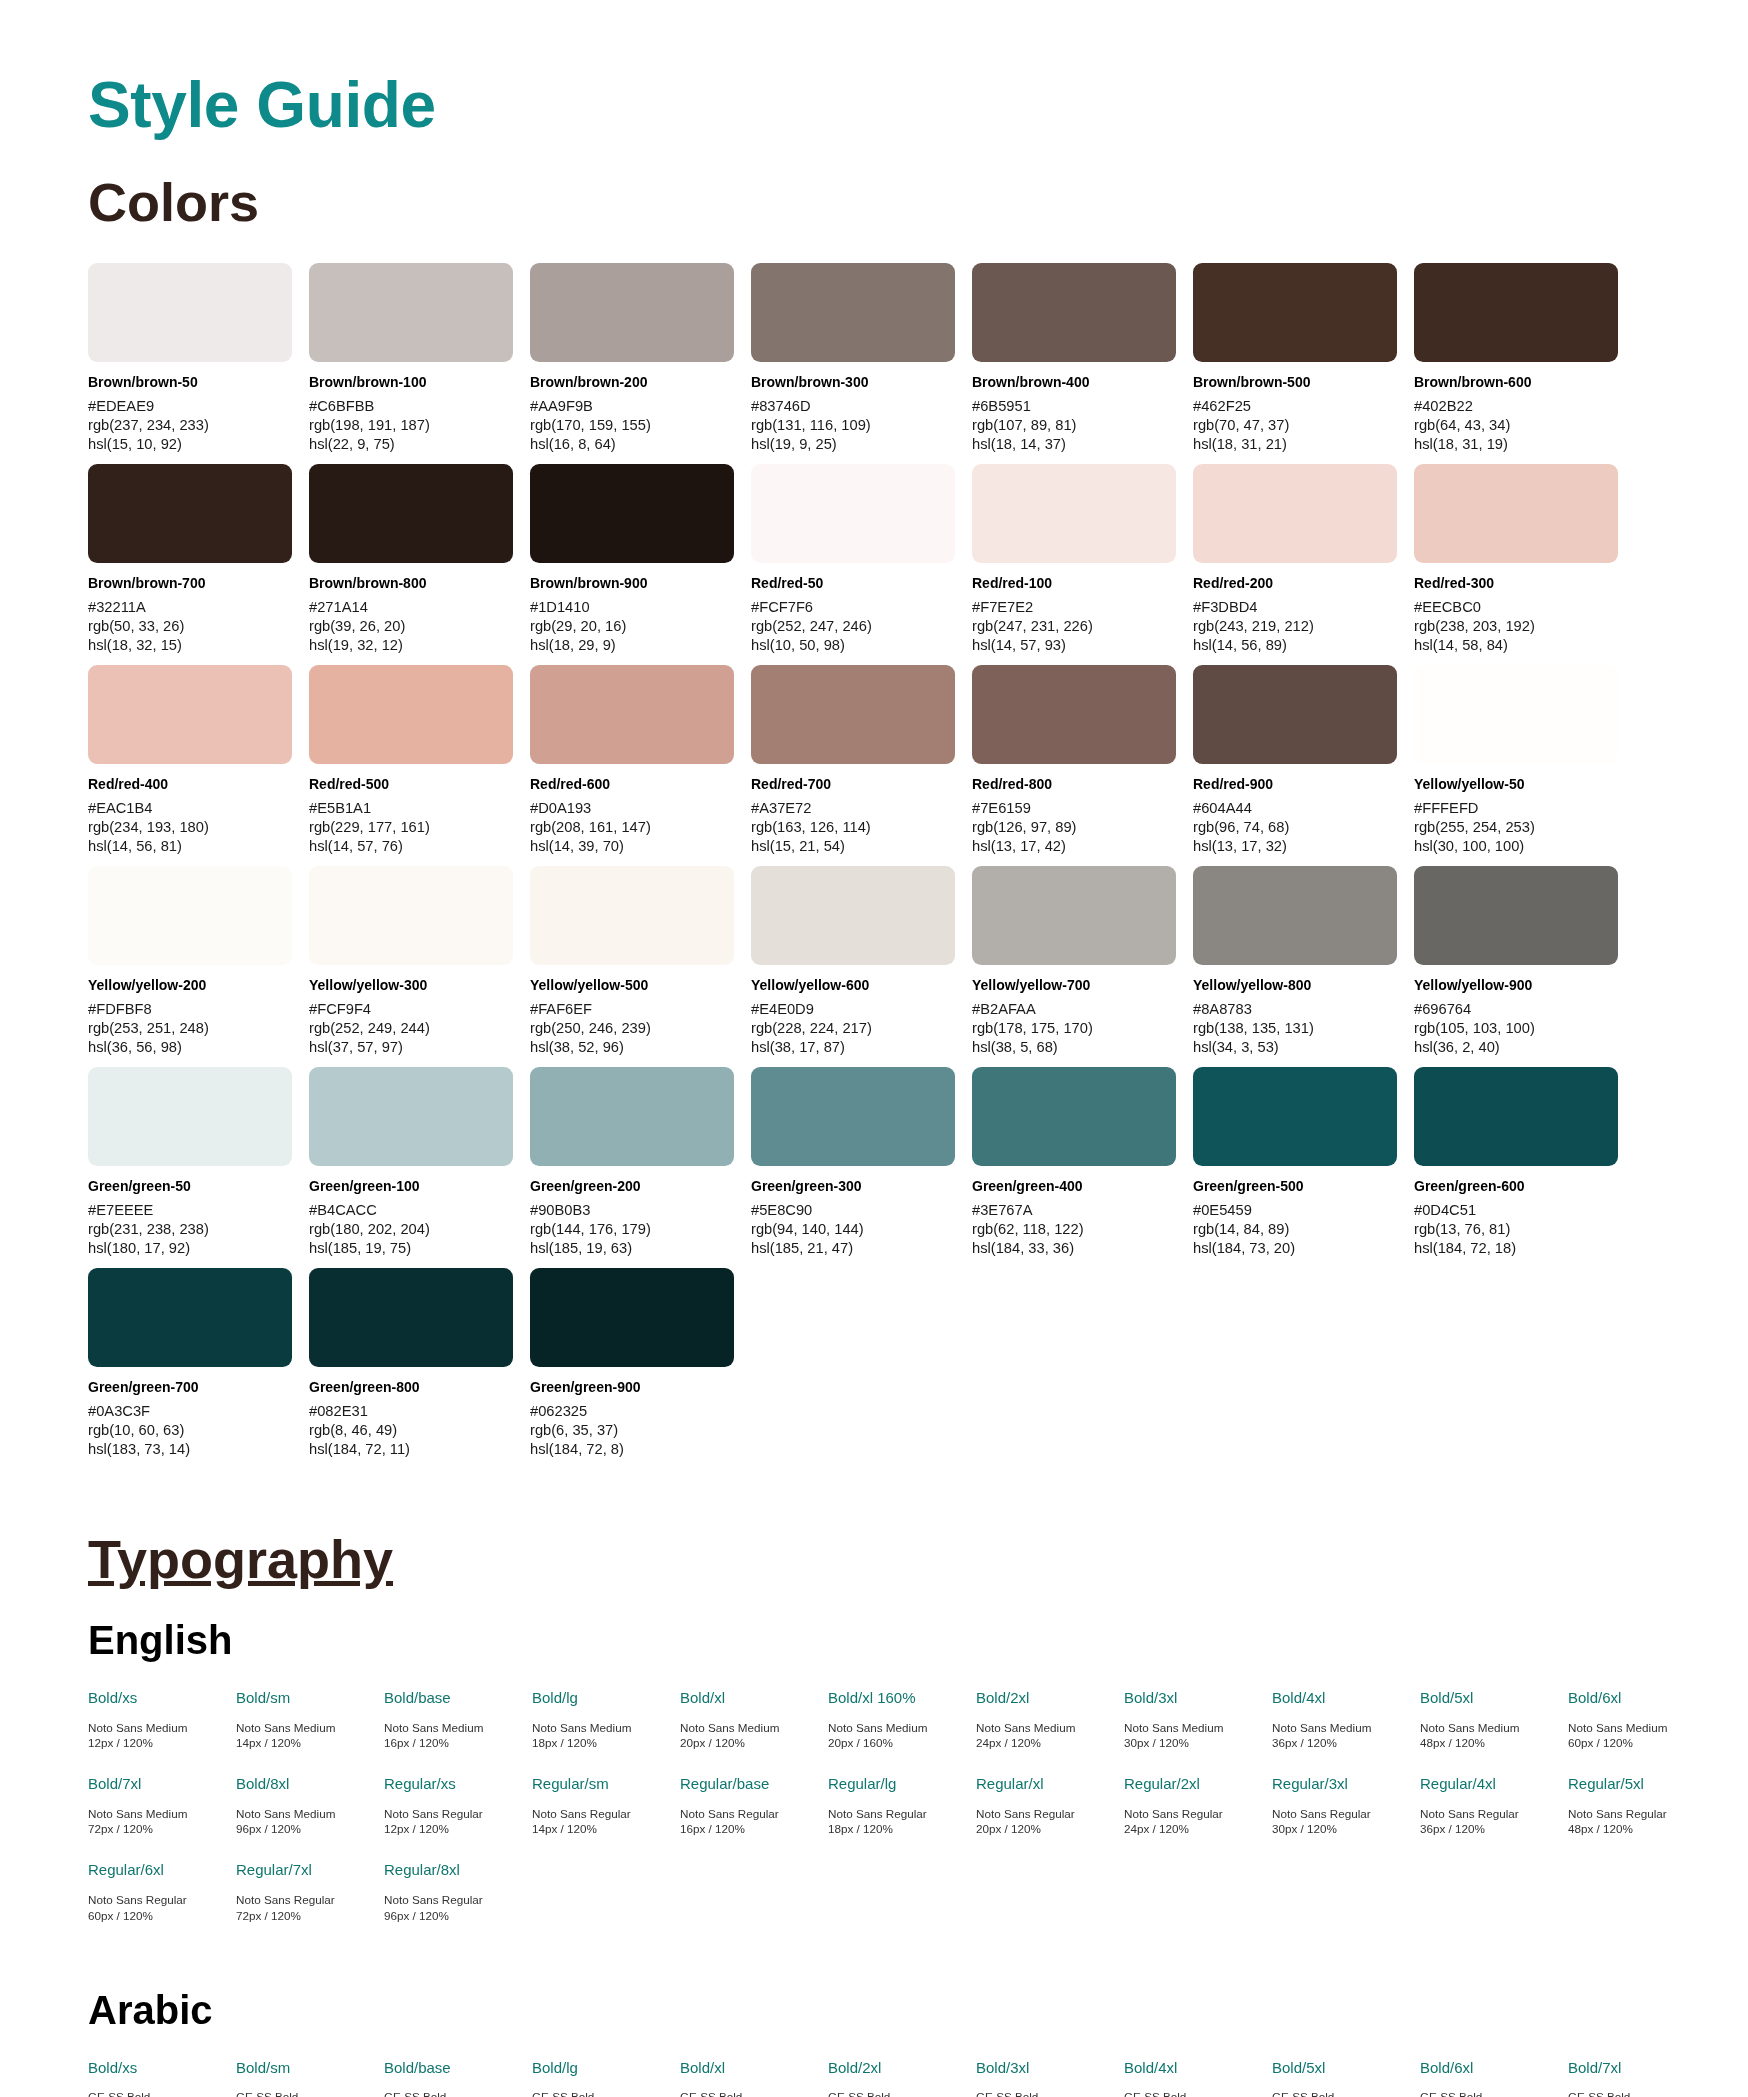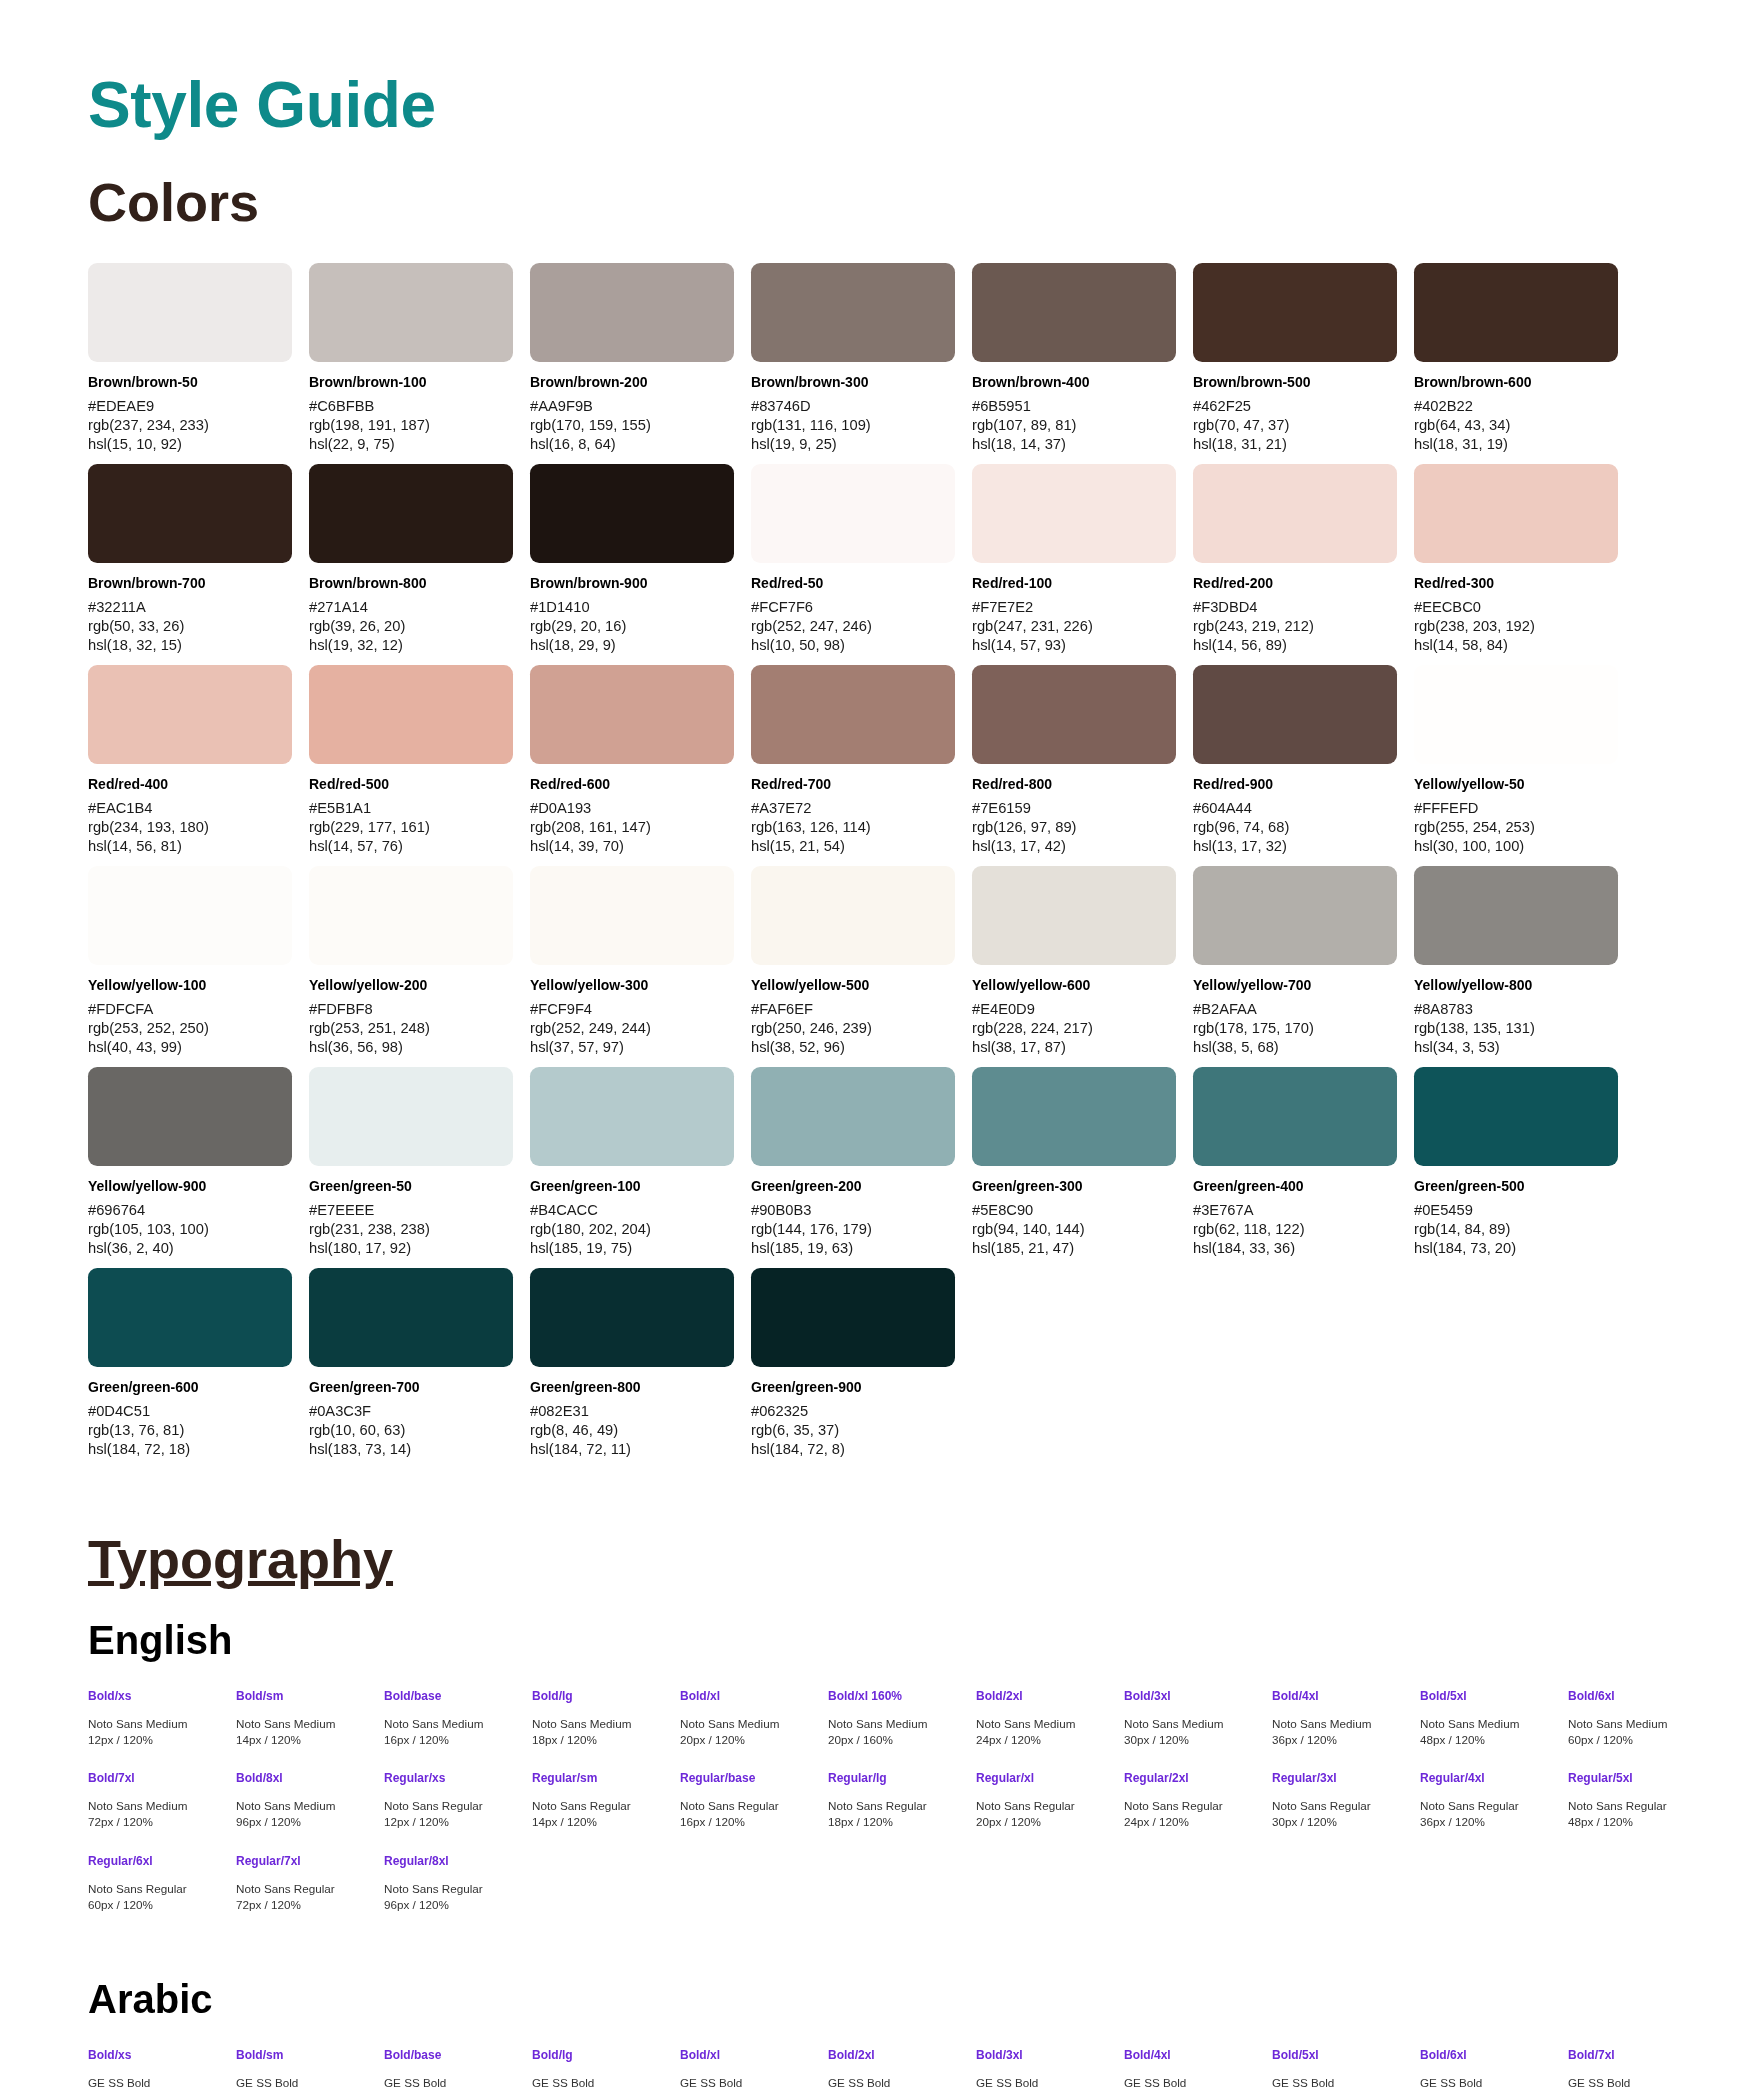--- a/index.html
+++ b/index.html
@@ -86,24 +86,24 @@
     column-gap: 0px;
     row-gap: 0px;
   }
   .type-cell {
     width: 148px;
     box-sizing: border-box;
     padding-right: 10px;
     margin-bottom: 24px;
   }
   .type-name {
-    font-size: 12px;
-    font-weight: bold;
+    font-size: 15px;
+    font-weight: normal;
     line-height: 1.2;
-    color: #6d28d9;
+    color: #0f766e;
     margin-bottom: 12.6px;
     white-space: nowrap;
   }
   .type-family {
     font-size: 11.7px;
     line-height: 1.35;
     color: #333333;
     white-space: nowrap;
   }
   .type-size {
@@ -267,27 +267,20 @@
         <div class="swatch-val">hsl(13, 17, 32)</div>
       </div>
       <div class="swatch-cell">
         <div class="swatch-chip" style="background: rgb(255, 254, 253);"></div>
         <div class="swatch-name">Yellow/yellow-50</div>
         <div class="swatch-val">#FFFEFD</div>
         <div class="swatch-val">rgb(255, 254, 253)</div>
         <div class="swatch-val">hsl(30, 100, 100)</div>
       </div>
       <div class="swatch-cell">
-        <div class="swatch-chip" style="background: rgb(253, 252, 250);"></div>
-        <div class="swatch-name">Yellow/yellow-100</div>
-        <div class="swatch-val">#FDFCFA</div>
-        <div class="swatch-val">rgb(253, 252, 250)</div>
-        <div class="swatch-val">hsl(40, 43, 99)</div>
-      </div>
-      <div class="swatch-cell">
         <div class="swatch-chip" style="background: rgb(253, 251, 248);"></div>
         <div class="swatch-name">Yellow/yellow-200</div>
         <div class="swatch-val">#FDFBF8</div>
         <div class="swatch-val">rgb(253, 251, 248)</div>
         <div class="swatch-val">hsl(36, 56, 98)</div>
       </div>
       <div class="swatch-cell">
         <div class="swatch-chip" style="background: rgb(252, 249, 244);"></div>
         <div class="swatch-name">Yellow/yellow-300</div>
         <div class="swatch-val">#FCF9F4</div>

